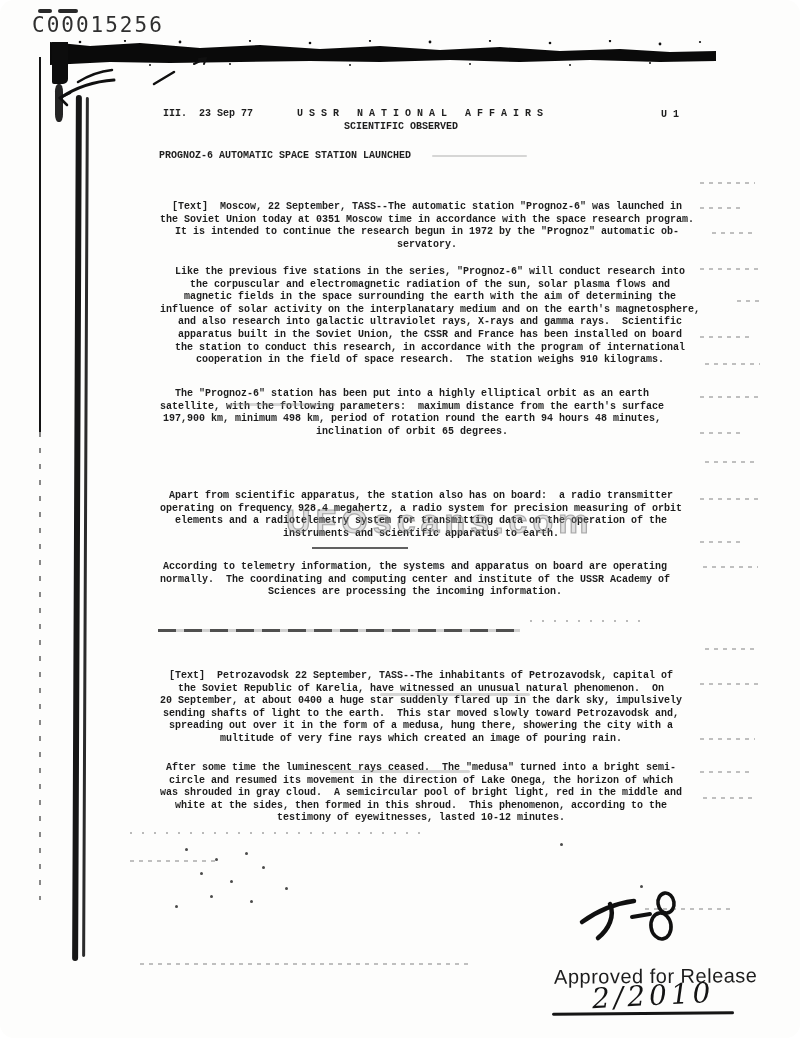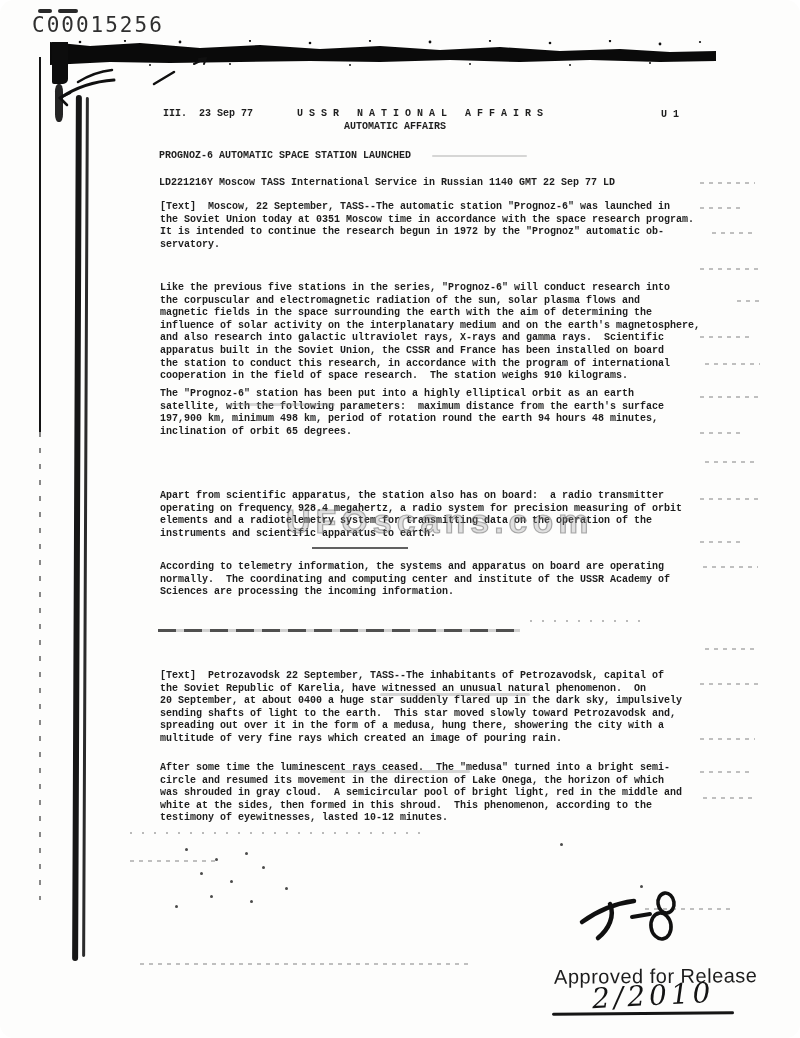--- a/index.html
+++ b/index.html
@@ -1,19 +1,19 @@
 <!DOCTYPE html>
 <html><head>
 <meta charset="utf-8">
 <style>
   html,body{margin:0;padding:0;background:#ffffff;}
   .page{position:relative;width:800px;height:1038px;background:#fdfdfc;overflow:hidden;
         font-family:"Liberation Mono","DejaVu Sans Mono",monospace;border-radius:14px;}
   .typ{position:absolute;font:700 10px/12.6px "Liberation Mono","DejaVu Sans Mono",monospace;
-       color:#1e1e1e;white-space:pre;}
+       color:#1e1e1e;white-space:pre;text-align:center;}
   .docnum{position:absolute;left:32px;top:14px;font:400 21px/22px "DejaVu Sans Mono",monospace;
           color:#2f2f2f;letter-spacing:2px;}
   .underlined{text-decoration:underline;text-underline-offset:2px;}
   .vline{position:absolute;background:#141414;}
   .dash{position:absolute;height:2px;opacity:.55;
         background:repeating-linear-gradient(90deg,#8d8d8d 0 4px,transparent 4px 9px);}
   .dots-row{position:absolute;height:2px;opacity:.5;
         background:repeating-linear-gradient(90deg,#777 0 2px,transparent 2px 12px);}
   .smear{position:absolute;height:3px;background:#9a9a9a;opacity:.4;border-radius:2px;}
   .dot{position:absolute;width:3px;height:3px;background:#2b2b2b;border-radius:50%;opacity:.85;}
@@ -88,30 +88,29 @@
       <path d="M8,46 l10,-5 M8,46 l7,7" stroke-width="2.5"></path>
       <path d="M26,30 q16,-10 34,-12" stroke-width="2.5"></path>
       <path d="M102,32 l20,-12" stroke-width="2.5"></path>
       <path d="M142,12 l12,-6 M154,6 l-7,1 M154,6 l-2,6" stroke-width="2"></path>
     </g>
   </svg>
 
   <div class="typ" style="left:163px;top:108px">III.  23 Sep 77</div>
   <div class="typ" style="left:297px;top:108px">U S S R   N A T I O N A L   A F F A I R S</div>
   <div class="typ" style="left:661px;top:109px">U 1</div>
-  <div class="typ" style="left:344px;top:121px">AUTOMATIC AFFAIRS</div>
+  <div class="typ" style="left:344px;top:121px">SCIENTIFIC OBSERVED</div>
 
   <div class="typ" style="left:159px;top:150px">PROGNOZ-6 AUTOMATIC SPACE STATION LAUNCHED</div>
   <div class="smear" style="left:432px;top:155px;width:95px;height:2px"></div>
-  <div class="typ" style="left:159px;top:177px">LD221216Y Moscow TASS International Service in Russian 1140 GMT 22 Sep 77 LD</div>
   <div class="typ" style="left:160px;top:201px">[Text]  Moscow, 22 September, TASS--The automatic station "Prognoz-6" was launched in
 the Soviet Union today at 0351 Moscow time in accordance with the space research program.
 It is intended to continue the research begun in 1972 by the "Prognoz" automatic ob-
 servatory.</div>
-  <div class="typ" style="left:160px;top:282px">Like the previous five stations in the series, "Prognoz-6" will conduct research into
+  <div class="typ" style="left:160px;top:266px">Like the previous five stations in the series, "Prognoz-6" will conduct research into
 the corpuscular and electromagnetic radiation of the sun, solar plasma flows and
 magnetic fields in the space surrounding the earth with the aim of determining the
 influence of solar activity on the interplanatary medium and on the earth's magnetosphere,
 and also research into galactic ultraviolet rays, X-rays and gamma rays.  Scientific
 apparatus built in the Soviet Union, the CSSR and France has been installed on board
 the station to conduct this research, in accordance with the program of international
 cooperation in the field of space research.  The station weighs 910 kilograms.</div>
   <div class="typ" style="left:160px;top:388px">The "Prognoz-6" station has been put into a highly elliptical orbit as an earth
 satellite, with the following parameters:  maximum distance from the earth's surface
 197,900 km, minimum 498 km, period of rotation round the earth 94 hours 48 minutes,

